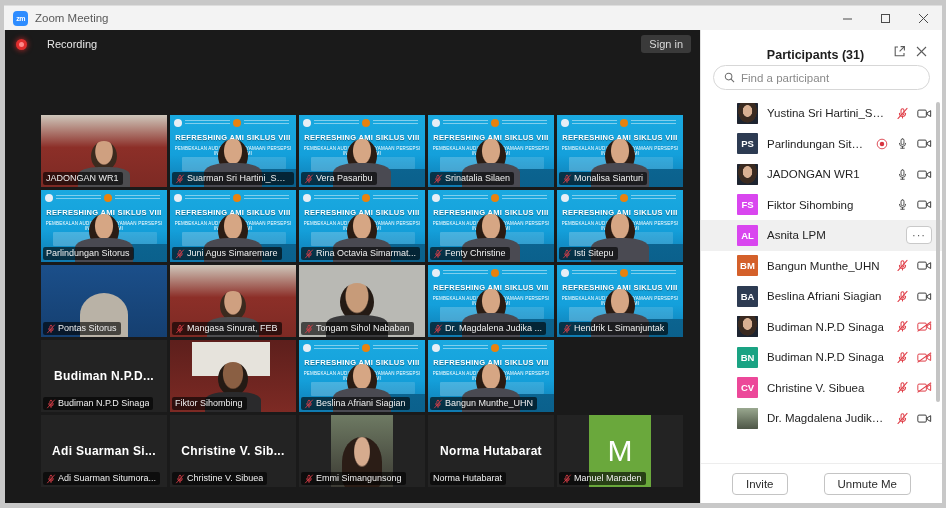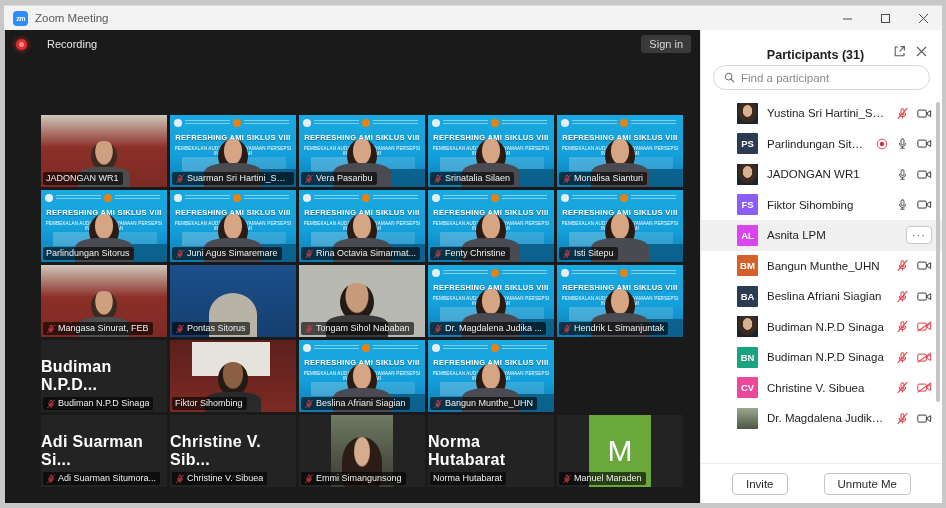--- a/index.html
+++ b/index.html
@@ -136,21 +136,21 @@
   .body-sh { position: absolute; border-radius: 40% 40% 0 0; }
 
   .bg-dark { background: #232323; }
   .bg-room { background: linear-gradient(180deg,#cfc7bb 0%, #8c2f28 45%, #7d2a24 100%); }
   .bg-blue2 { background: linear-gradient(180deg,#1b4f8a 0%, #153f70 100%); }
   .bg-gray { background: #b9b9b4; }
   .bg-proj { background: linear-gradient(180deg,#5d1f1c 0%, #7d2a24 100%); }
 
   .initial-tile {
     position: absolute; inset: 0; display: flex; align-items: center; justify-content: center;
-    color: #ffffff; font-size: 16px; font-weight: bold; letter-spacing: .3px;
+    color: #ffffff; font-size: 12px; font-weight: bold; letter-spacing: .3px;
     background: #232323;
   }
   .avatar-sq {
     position: absolute; left: 50%; top: 0; transform: translateX(-50%);
     width: 62px; height: 72px;
   }
   .avatar-green {
     background: #6aa83c; color: #fff;
     display: flex; align-items: center; justify-content: center;
     font-size: 30px; font-weight: 300;
@@ -530,46 +530,46 @@
                   <path d="M4.2 7.6a3.8 3.8 0 0 0 7.6 0"></path>
                   <line x1="8" y1="11.4" x2="8" y2="13.6"></line>
                   <line x1="2.4" y1="14.2" x2="13.6" y2="1.6"></line>
                 </svg></span>
               <span class="nm">Isti Sitepu</span>
             </div>
           </div>
         </div>
         <div class="grid-row">
           <div class="tile">
+            <div class="tile-bg bg-blue2">
+              <div class="head" style="left:50%;top:28px;transform:translateX(-50%);width:48px;height:44px;background:#b9b2a6;border-radius:50% 50% 0 0;"></div>
+            </div>
+            <div class="tile-name">
+              <span class="mic-off-ico"><svg width="10" height="10" viewBox="0 0 16 16" fill="none" stroke="#e0404a" stroke-width="1.3" stroke-linecap="round">
+                  <path d="M8 2.2a1.8 1.8 0 0 1 1.8 1.8v4a1.8 1.8 0 0 1-3.6 0V4A1.8 1.8 0 0 1 8 2.2z"></path>
+                  <path d="M4.2 7.6a3.8 3.8 0 0 0 7.6 0"></path>
+                  <line x1="8" y1="11.4" x2="8" y2="13.6"></line>
+                  <line x1="2.4" y1="14.2" x2="13.6" y2="1.6"></line>
+                </svg></span>
+              <span class="nm">Pontas Sitorus</span>
+            </div>
+          </div>
+          <div class="tile">
             <div class="tile-bg bg-room">
               <div class="head" style="left:50%;top:26px;transform:translateX(-50%);width:26px;height:30px;background:radial-gradient(ellipse at 50% 35%, #cfa080 0 45%, #3b2a1e 50% 100%);"></div>
               <div class="body-sh" style="left:50%;bottom:0;transform:translateX(-50%);width:52px;height:20px;background:#4d4d50;"></div>
             </div>
             <div class="tile-name">
               <span class="mic-off-ico"><svg width="10" height="10" viewBox="0 0 16 16" fill="none" stroke="#e0404a" stroke-width="1.3" stroke-linecap="round">
                   <path d="M8 2.2a1.8 1.8 0 0 1 1.8 1.8v4a1.8 1.8 0 0 1-3.6 0V4A1.8 1.8 0 0 1 8 2.2z"></path>
                   <path d="M4.2 7.6a3.8 3.8 0 0 0 7.6 0"></path>
                   <line x1="8" y1="11.4" x2="8" y2="13.6"></line>
                   <line x1="2.4" y1="14.2" x2="13.6" y2="1.6"></line>
                 </svg></span>
               <span class="nm">Mangasa Sinurat, FEB</span>
-            </div>
-          </div>
-          <div class="tile">
-            <div class="tile-bg bg-blue2">
-              <div class="head" style="left:50%;top:28px;transform:translateX(-50%);width:48px;height:44px;background:#b9b2a6;border-radius:50% 50% 0 0;"></div>
-            </div>
-            <div class="tile-name">
-              <span class="mic-off-ico"><svg width="10" height="10" viewBox="0 0 16 16" fill="none" stroke="#e0404a" stroke-width="1.3" stroke-linecap="round">
-                  <path d="M8 2.2a1.8 1.8 0 0 1 1.8 1.8v4a1.8 1.8 0 0 1-3.6 0V4A1.8 1.8 0 0 1 8 2.2z"></path>
-                  <path d="M4.2 7.6a3.8 3.8 0 0 0 7.6 0"></path>
-                  <line x1="8" y1="11.4" x2="8" y2="13.6"></line>
-                  <line x1="2.4" y1="14.2" x2="13.6" y2="1.6"></line>
-                </svg></span>
-              <span class="nm">Pontas Sitorus</span>
             </div>
           </div>
           <div class="tile">
             <div class="tile-bg bg-gray">
               <div class="head" style="left:46%;top:18px;transform:translateX(-50%);width:34px;height:38px;background:radial-gradient(ellipse at 50% 35%, #c79b79 0 45%, #241a14 50% 100%);"></div>
               <div class="body-sh" style="left:46%;bottom:0;transform:translateX(-50%);width:62px;height:22px;background:#3a3a3c;"></div>
             </div>
             <div class="tile-name">
               <span class="mic-off-ico"><svg width="10" height="10" viewBox="0 0 16 16" fill="none" stroke="#e0404a" stroke-width="1.3" stroke-linecap="round">
                   <path d="M8 2.2a1.8 1.8 0 0 1 1.8 1.8v4a1.8 1.8 0 0 1-3.6 0V4A1.8 1.8 0 0 1 8 2.2z"></path>
@@ -870,21 +870,21 @@
             </span>
             <span>
               <svg width="15" height="13" viewBox="0 0 18 13" fill="none" stroke="#3d3d3d" stroke-width="1.2" stroke-linejoin="round">
                 <rect x="1" y="2.4" width="10.2" height="8.4" rx="1.4"></rect>
                 <path d="M12.2 5.6 L16.4 3.1 v7 l-4.2-2.5 z"></path>
               </svg>
             </span>
           </div>
         </div>
         <div class="prow">
-          <div class="pav" style="background:#8b5cf6">FS</div>
+          <div class="pav" style="background:#d946ef">FS</div>
           <div class="pname">Fiktor Sihombing</div>
           <div class="picons">
             <span>
               <svg width="13" height="13" viewBox="0 0 16 16" fill="none" stroke="#4a4a4a" stroke-width="1.2" stroke-linecap="round">
                 <rect x="6.2" y="2.2" width="3.6" height="7.2" rx="1.8"></rect>
                 <path d="M4.2 7.8a3.8 3.8 0 0 0 7.6 0"></path>
                 <line x1="8" y1="11.6" x2="8" y2="13.6"></line>
                 <line x1="5.8" y1="13.8" x2="10.2" y2="13.8"></line>
               </svg>
             </span>

